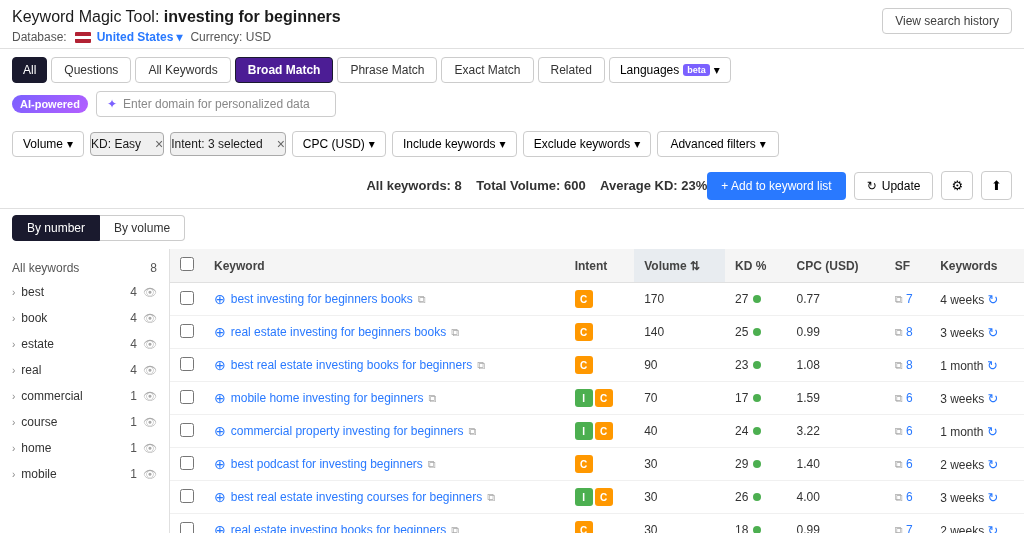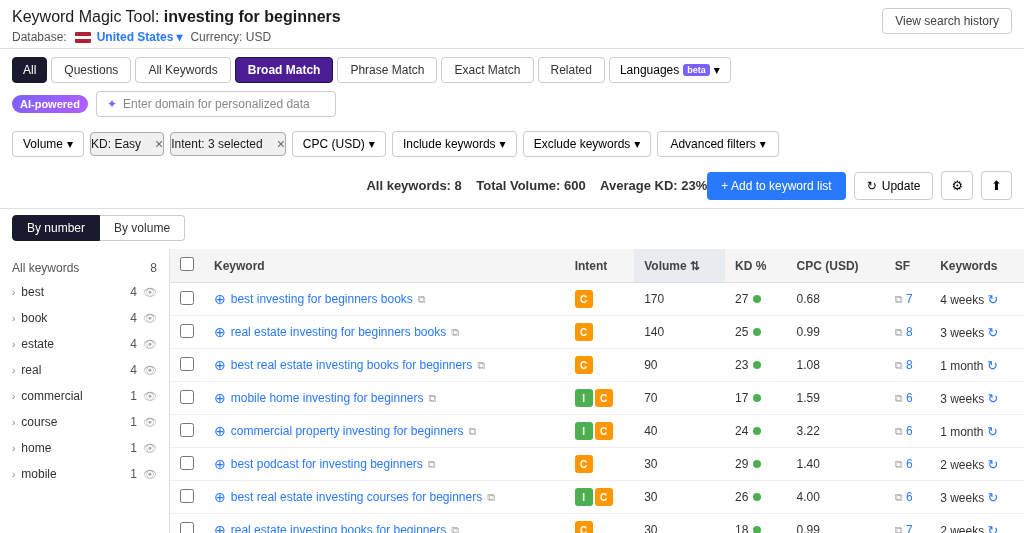--- a/index.html
+++ b/index.html
@@ -317,21 +317,21 @@
         <span class="keyword-icon">⧉</span>
       </a>
     </td>
     <td>
       <div class="intent-group">
                 <span class="intent-badge intent-c">C</span>
               </div>
     </td>
     <td>170</td>
     <td>27<span class="kd-dot kd-green"></span></td>
-    <td>0.68</td>
+    <td>0.77</td>
     <td>
       <span class="copy-icon">⧉</span>
       <a href="#" class="sf-link">7</a>
     </td>
     <td>
       4 weeks
       <span class="refresh-icon">↻</span>
     </td>
   </tr>
           <tr>

